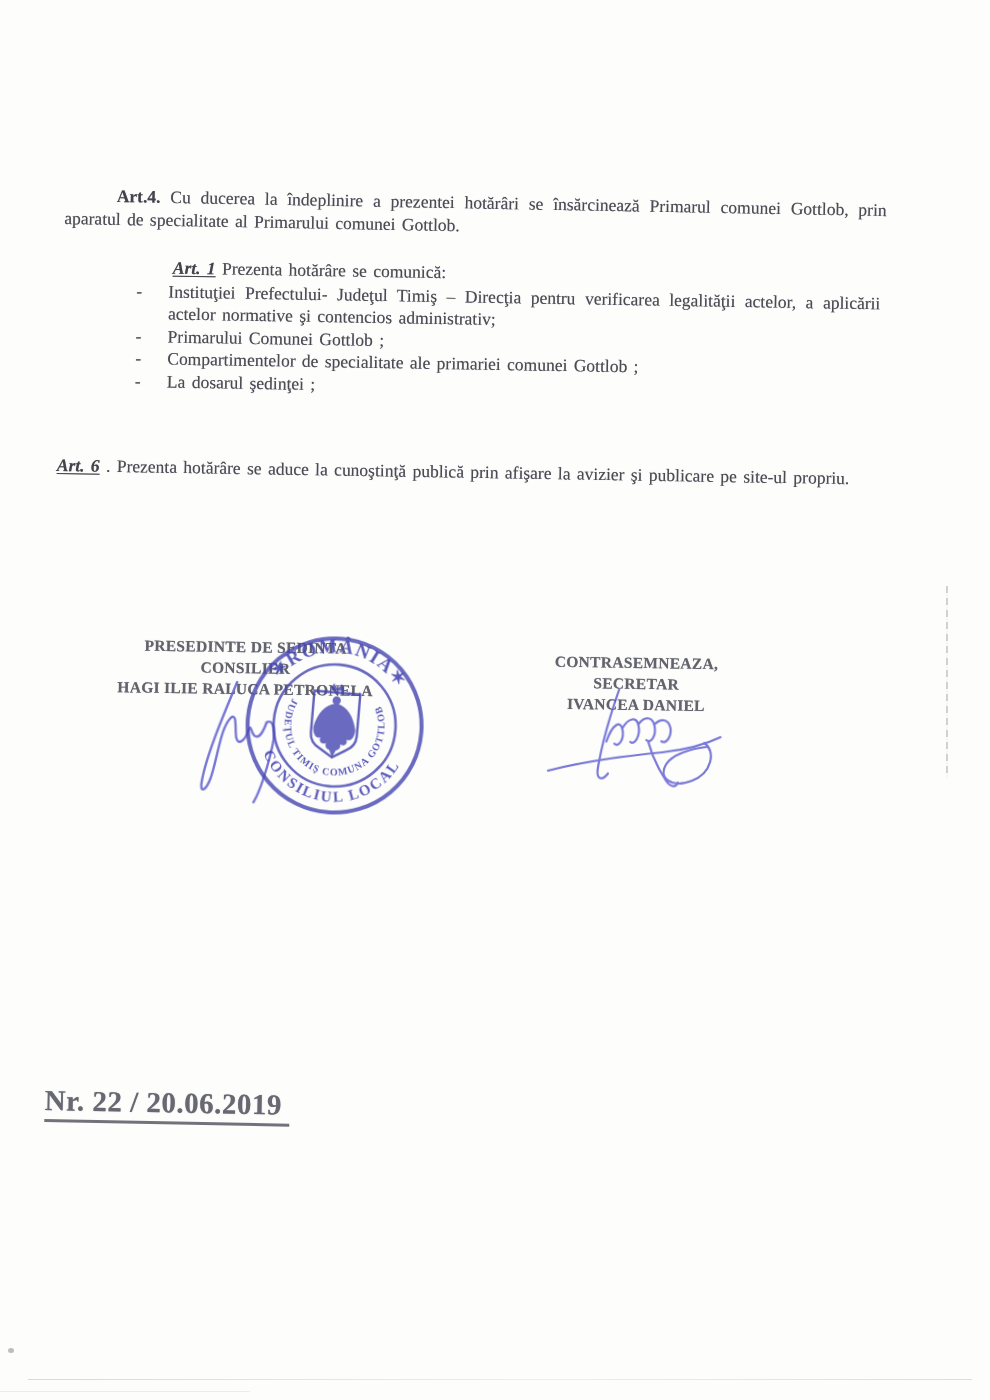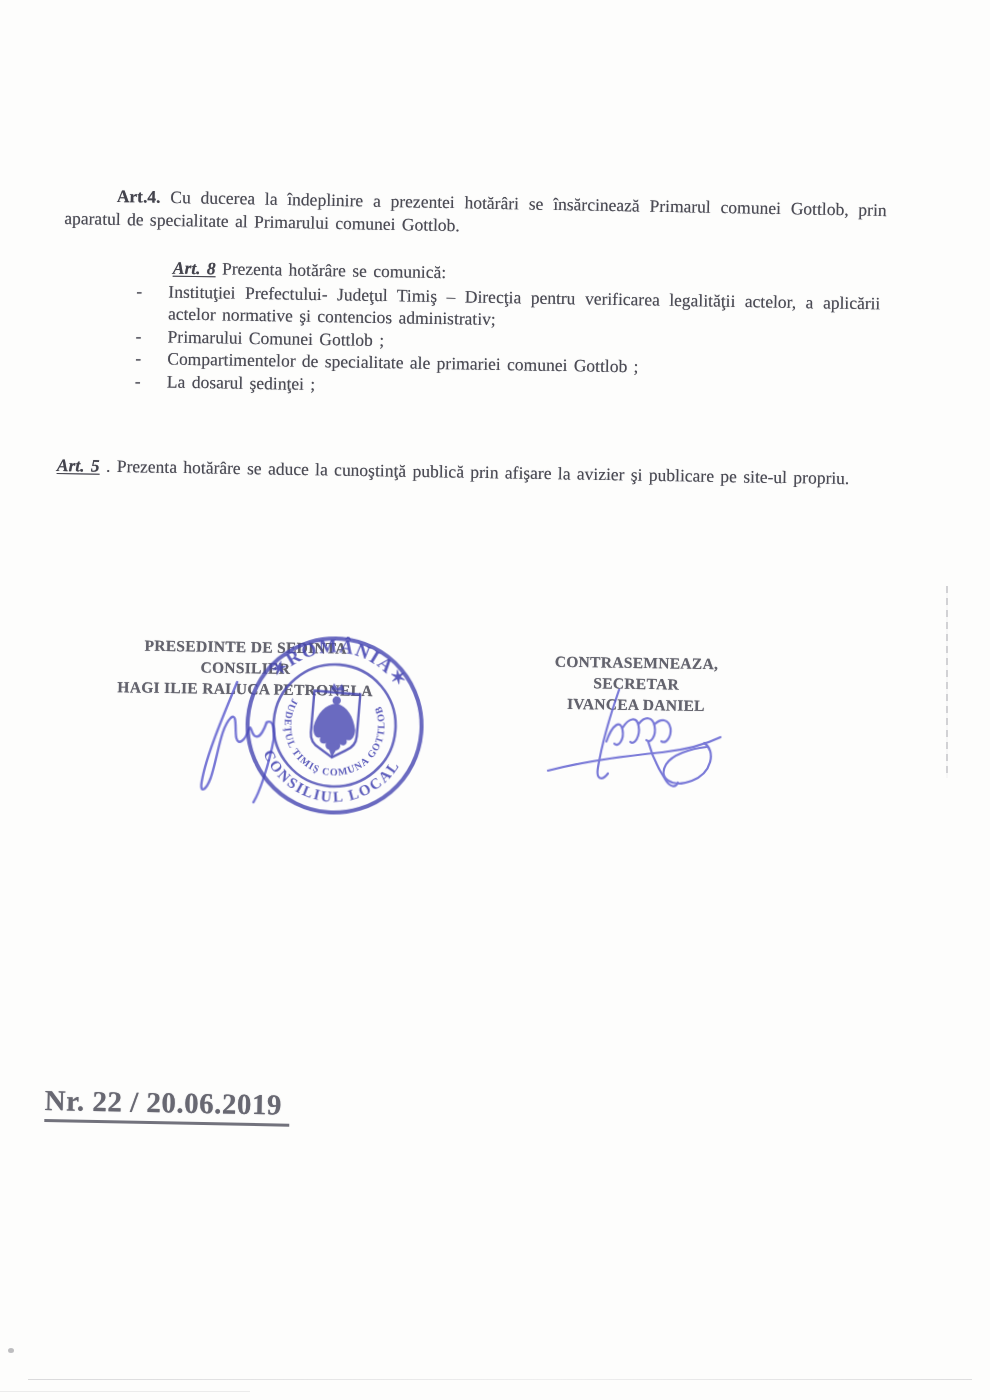--- a/index.html
+++ b/index.html
@@ -76,41 +76,41 @@
 </style>
 </head>
 <body>
 
 <div class="page">
 
   <p class="block doc-text art4"><span class="art-label">Art.4.</span>
     <span>Cu ducerea la îndeplinire a prezentei hotărâri  se însărcinează Primarul comunei Gottlob, prin aparatul de specialitate al Primarului comunei Gottlob.</span></p>
 
   <div class="block doc-text art5">
-    <div class="art5-head"><span class="art-label lbl-underline">Art. 8</span>
+    <div class="art5-head"><span class="art-label lbl-underline">Art. 1</span>
       <span>Prezenta  hotărâre se comunică:</span></div>
     <div class="li">
       <span class="dash">-</span>
       <span class="li-text">Instituţiei Prefectului- Judeţul Timiş – Direcţia pentru verificarea legalităţii actelor, a aplicării actelor normative şi contencios administrativ;</span>
     </div>
     <div class="li short">
       <span class="dash">-</span>
       <span class="li-text">Primarului Comunei Gottlob ;</span>
     </div>
     <div class="li short">
       <span class="dash">-</span>
       <span class="li-text">Compartimentelor de specialitate ale primariei comunei Gottlob ;</span>
     </div>
     <div class="li short">
       <span class="dash">-</span>
       <span class="li-text">La dosarul şedinţei ;</span>
     </div>
   </div>
 
-  <p class="block doc-text art6"><span class="art-label lbl-underline">Art. 5</span>
+  <p class="block doc-text art6"><span class="art-label lbl-underline">Art. 6</span>
     <span>. Prezenta hotărâre se aduce la cunoştinţă publică prin afişare la avizier şi publicare pe site-ul propriu.</span></p>
 
   <div class="sig-section">
 
     <div class="sig-labels sig-left-labels">
       <div>PRESEDINTE DE SEDINTA</div>
       <div>CONSILIER</div>
       <div>HAGI ILIE RALUCA PETRONELA</div>
     </div>
 

